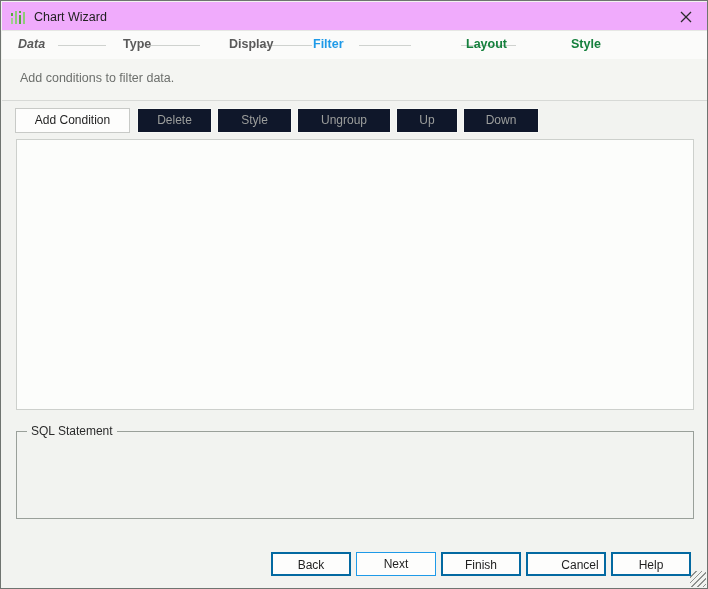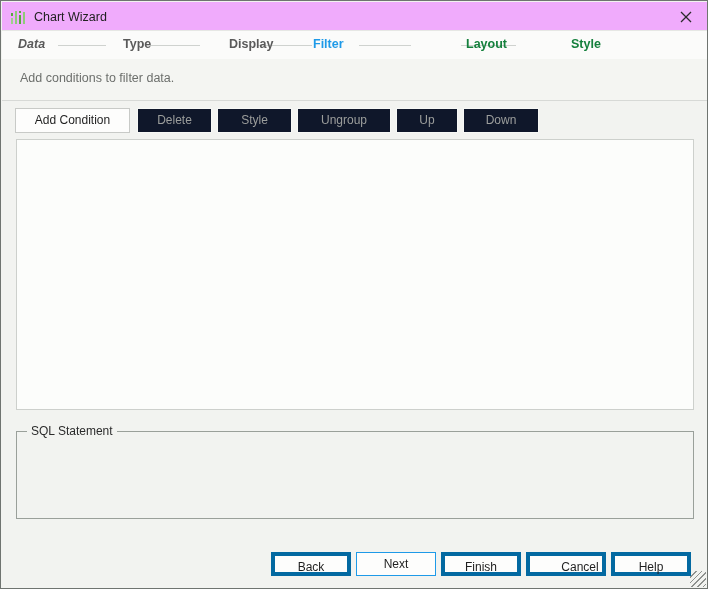--- a/index.html
+++ b/index.html
@@ -200,21 +200,21 @@
   }
 
   
   .footer-btn {
     position: absolute;
     top: 551px;
     width: 80px;
     height: 24px;
     box-sizing: border-box;
     background: #fdfdfc;
-    border: 4px solid #0369a1;
+    border: 2px solid #0369a1;
     font-family: "Liberation Sans", sans-serif;
     font-size: 12px;
     color: #1f1f1f;
     text-align: center;
     line-height: 22px;
     white-space: nowrap;
     cursor: pointer;
   }
   .footer-btn.default {
     border: 1px solid #1e9ae8;

